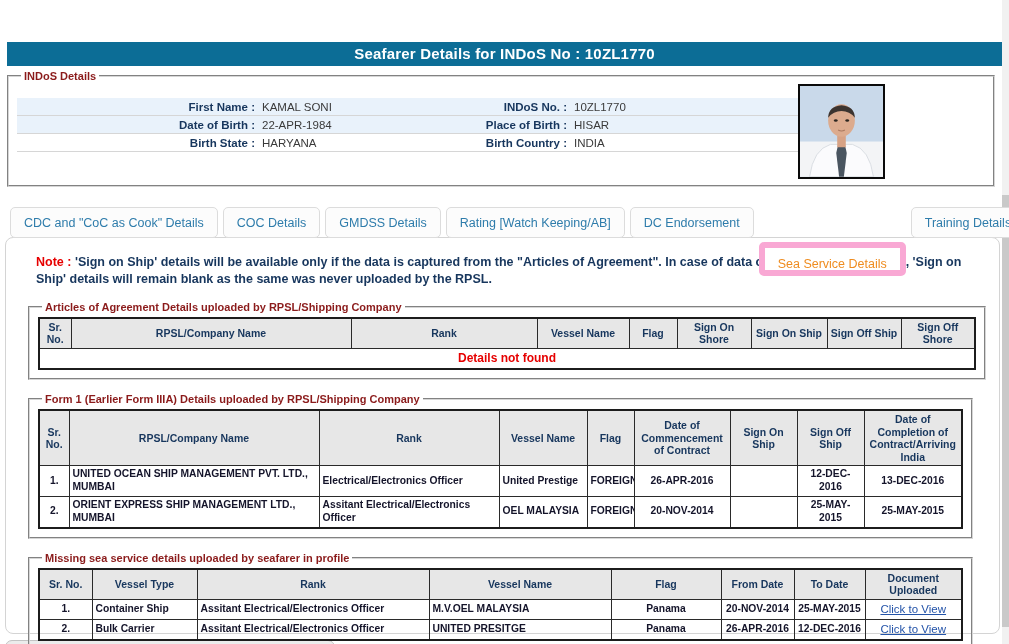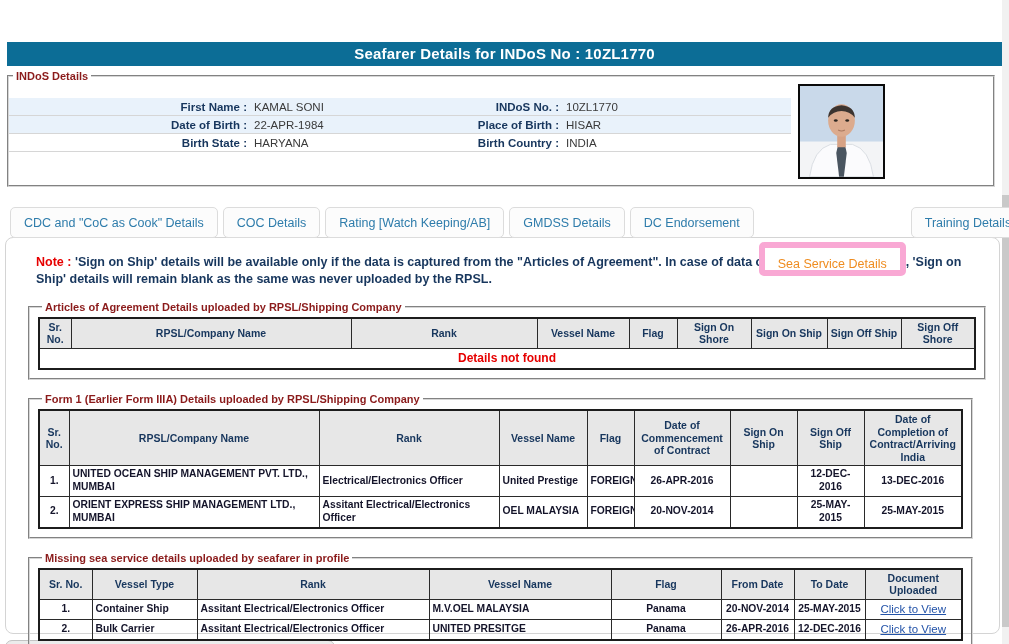--- a/index.html
+++ b/index.html
@@ -7,21 +7,21 @@
   body { font-family:"Liberation Sans", sans-serif; }
   .page { position:relative; width:1009px; height:644px; background:#fff; overflow:hidden; }
 
   
   .titlebar { position:absolute; left:7px; top:42px; width:995px; height:24px;
     background:var(--titlebar-bg,#0c6d96); color:#ffffff; font-weight:bold; font-size:15px;
     text-align:center; line-height:24px; letter-spacing:.2px; }
 
   
   fieldset { border:2px groove #d6d6d6; }
-  fieldset.indos { position:absolute; left:7px; top:70px; width:988px; height:117px; padding:4px 8px 0 0; background:#fff; }
+  fieldset.indos { position:absolute; left:7px; top:70px; width:988px; height:117px; padding:4px 8px 0 8px; background:#fff; }
   legend { color:var(--legend-maroon,#8b1b1b); font-weight:bold; font-size:11px; padding:0 3px; margin-left:4px; }
   .indos-rows { margin-top:12px; width:782px; }
   .irow { display:flex; height:18px; line-height:18px; font-size:11.5px; border-bottom:1px solid #d6d6d6; }
   .irow.even { background:var(--stripe-blue,#e9f2fb); }
   .irow.odd  { background:#ffffff; }
   .irow .lab { font-weight:bold; color:var(--accent-navy,#17365d); text-align:right; }
   .irow .val { color:#3a3a3a; padding-left:7px; }
   .irow .l1 { width:238px; }
   .irow .v1 { width:210px; }
   .irow .l2 { width:102px; }
@@ -124,22 +124,22 @@
       <path d="M29.5 33 Q30 21 43.5 20 Q57 21 57.5 33 Q52 26 43.5 26 Q35 26 29.5 33 Z" fill="#3c3430"></path>
       <ellipse cx="37.5" cy="36" rx="2" ry="1.3" fill="#2c2620"></ellipse>
       <ellipse cx="49.5" cy="36" rx="2" ry="1.3" fill="#2c2620"></ellipse>
       <path d="M40 46 Q43.5 48 47 46" stroke="#a9785f" stroke-width="1.2" fill="none"></path>
     </svg>
   </div>
 
   <div class="tabs" id="tabs">
       <div class="tab">CDC and "CoC as Cook" Details</div>
       <div class="tab">COC Details</div>
+      <div class="tab">GMDSS Details</div>
       <div class="tab">Rating [Watch Keeping/AB]</div>
-      <div class="tab">GMDSS Details</div>
       <div class="tab">DC Endorsement</div>
       <div class="tab active">Sea Service Details</div>
       <div class="tab">Training Details</div>
     </div>
 
   <div class="panel">
     <p class="note"><span class="prefix">Note :</span> <span>'Sign on Ship' details will be available only if the data is captured from the "Articles of Agreement". In case of data captured from "FORM 1" , 'Sign on Ship' details will remain blank as the same was never uploaded by the RPSL.</span></p>
 
     <fieldset class="sec">
       <legend>Articles of Agreement Details uploaded by RPSL/Shipping Company</legend>

